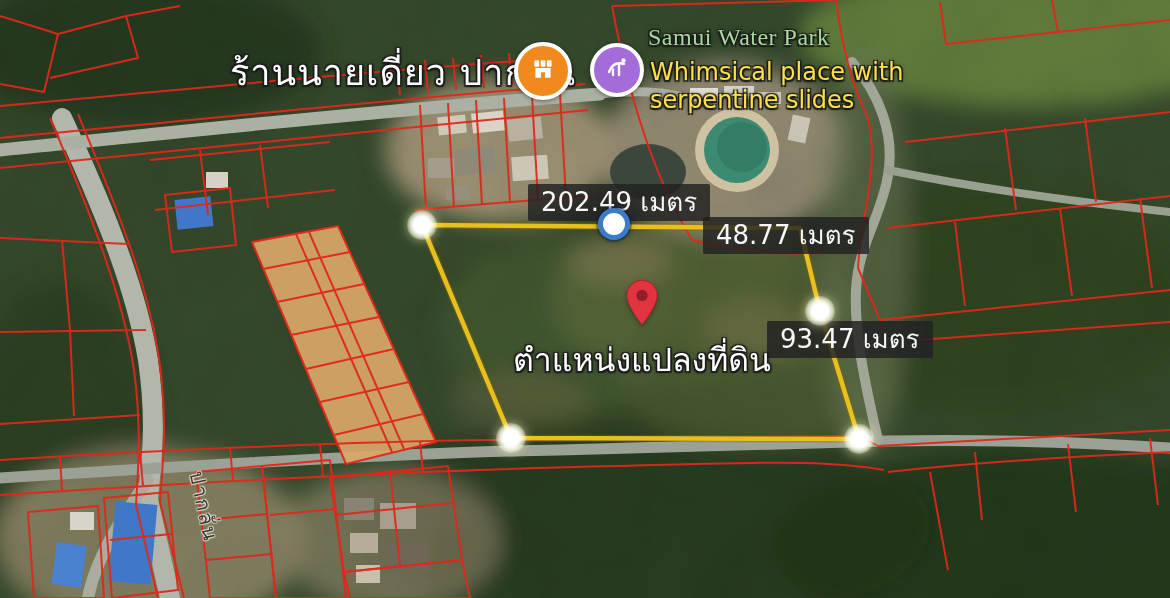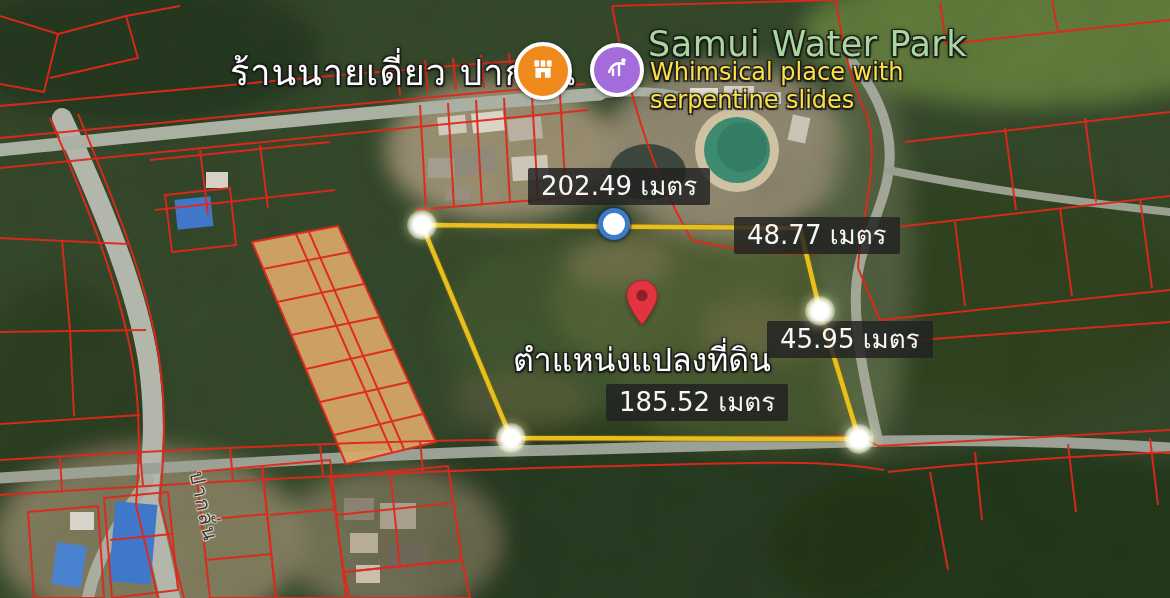--- a/index.html
+++ b/index.html
@@ -13,32 +13,32 @@
 
   .halo{
     text-shadow:
       -1.5px -1.5px 1px rgba(25,25,25,.9),
        1.5px -1.5px 1px rgba(25,25,25,.9),
       -1.5px  1.5px 1px rgba(25,25,25,.9),
        1.5px  1.5px 1px rgba(25,25,25,.9),
        0 0 5px rgba(0,0,0,.55);
   }
   .shop-label{left:230px;top:44px;font-size:36px;color:#fdfdfd;white-space:nowrap;letter-spacing:1px;}
-  .wp-name{left:648px;top:24px;font-size:35px;color:#a8d7a0;white-space:nowrap;letter-spacing:.5px;}
+  .wp-name{left:648px;top:24px;font-size:24px;color:#a8d7a0;white-space:nowrap;letter-spacing:.5px;font-family:Liberation Serif, serif;}
   .wp-desc{left:650px;top:58px;font-size:24px;line-height:28px;color:#fde047;width:270px;}
   .road-label{left:212px;top:468px;font-size:20px;color:#3a3a33;letter-spacing:2px;
     transform:rotate(78deg);transform-origin:left top;
     text-shadow:-1px -1px 1px rgba(235,235,225,.8),1px 1px 1px rgba(235,235,225,.8),1px -1px 1px rgba(235,235,225,.7),-1px 1px 1px rgba(235,235,225,.7);}
 
   .chip{
     background:rgba(34,34,34,.83);color:#f7f7f7;font-size:26px;line-height:33px;
     padding:2px 13px;border-radius:2px;white-space:nowrap;
   }
-  .chip-top{left:528px;top:168px;}
-  .chip-ne{left:734px;top:217px;}
+  .chip-top{left:528px;top:184px;}
+  .chip-ne{left:703px;top:217px;}
   .chip-w{left:393px;top:274px;}
   .chip-e{left:767px;top:321px;}
   .chip-s{left:606px;top:384px;}
 
   .poi{
     border-radius:50%;border:4px solid #ffffff;
     display:flex;align-items:center;justify-content:center;
     box-shadow:0 1px 4px rgba(0,0,0,.45);
   }
   .poi-store{left:514px;top:42px;width:50px;height:50px;background:#f08a1d;}
@@ -270,24 +270,21 @@
     <div class="wp-name halo">Samui Water Park</div>
     <div class="wp-desc halo">Whimsical place with serpentine slides</div>
 
     <div class="chip chip-top">
       <span>202.49 เมตร</span>
     </div>
     <div class="chip chip-ne">
       <span>48.77 เมตร</span>
     </div>
     <div class="chip chip-e">
-      <span>45.95 เมตร</span>
-    </div>
-    <div class="chip chip-s">
-      <span>185.52 เมตร</span>
+      <span>93.47 เมตร</span>
     </div>
 
     <div class="pin">
       <svg width="34" height="48" viewBox="0 0 36 50">
         <path d="M18 1 C9.2 1 2 8.2 2 17 c0 11.5 16 31 16 31 s16 -19.5 16 -31 C34 8.2 26.8 1 18 1 z" fill="#e23440" stroke="#b3202c" stroke-width="1"></path>
         <circle cx="18" cy="17" r="6" fill="#8f1e28"></circle>
       </svg>
     </div>
     <div class="pin-label halo">ตำแหน่งแปลงที่ดิน</div>
 

